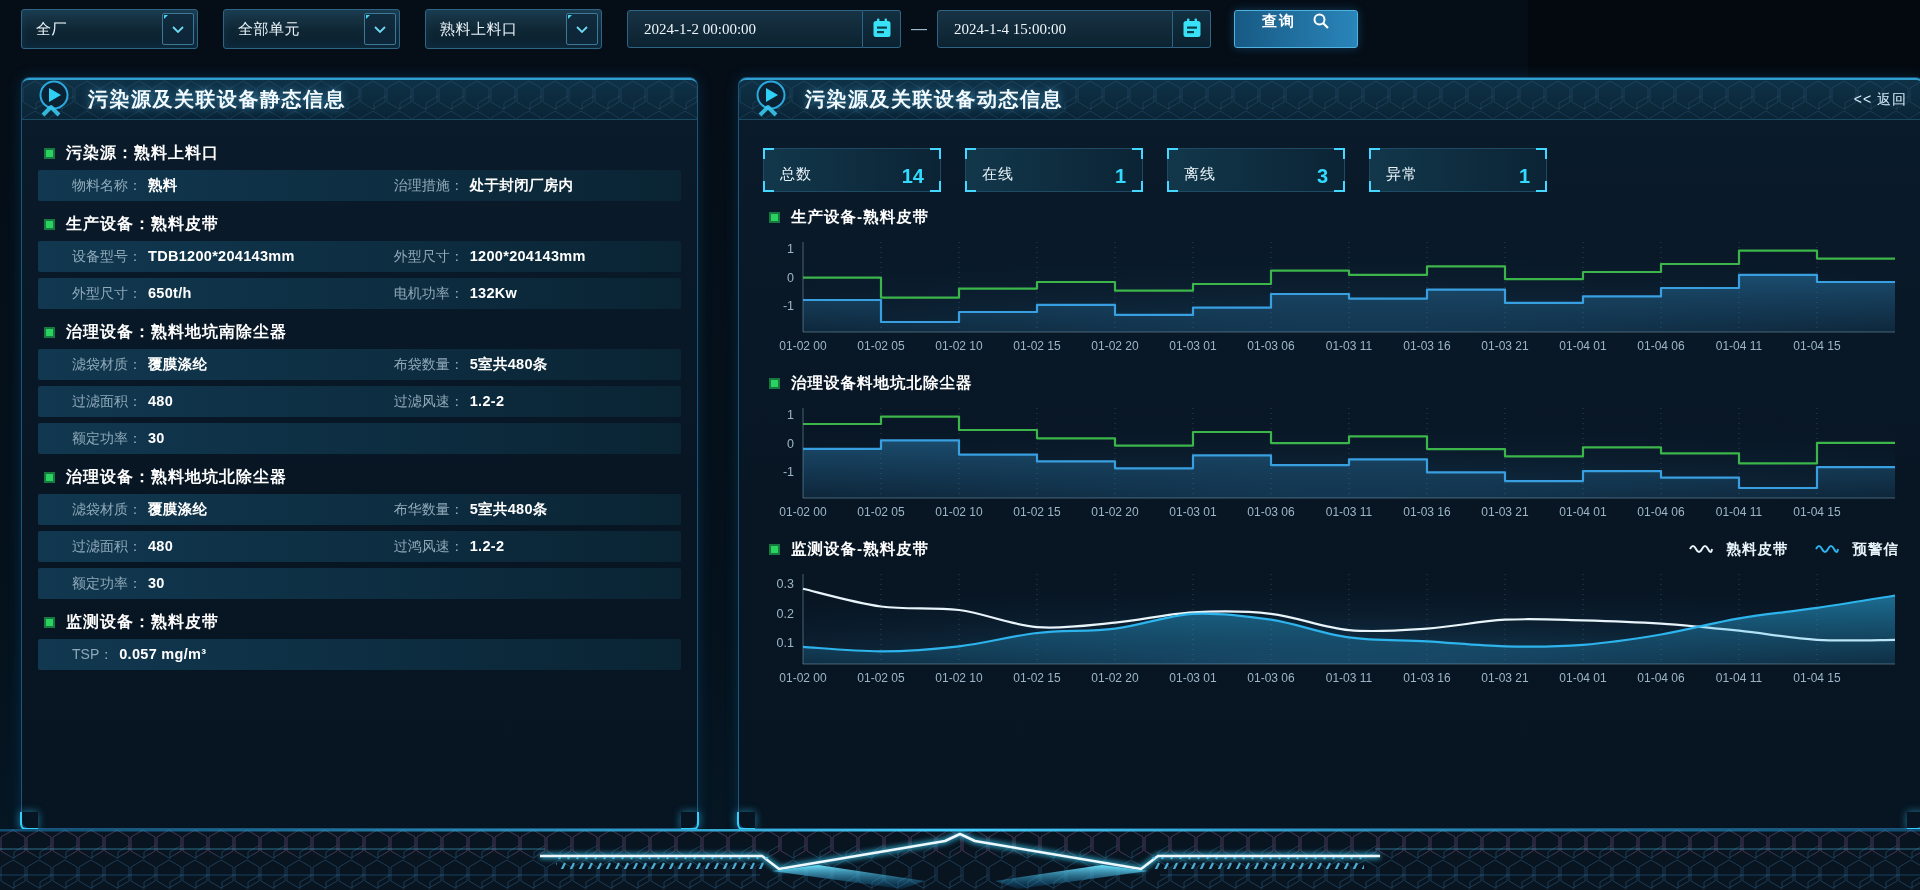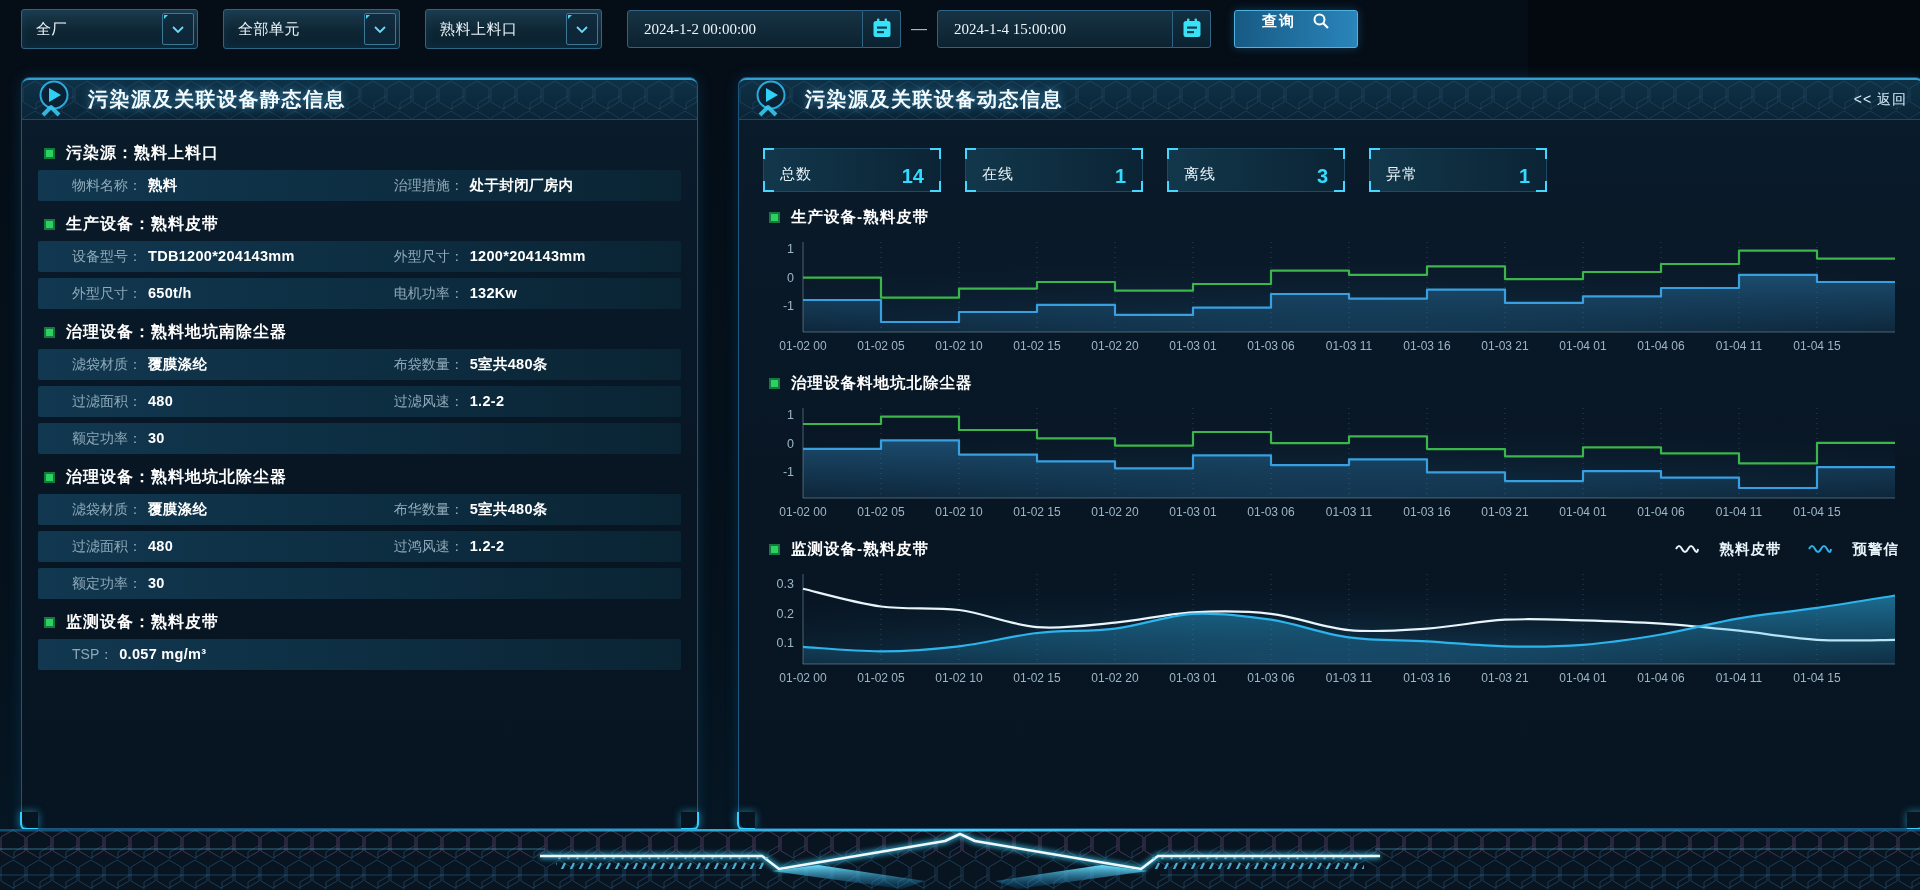--- a/index.html
+++ b/index.html
@@ -67,21 +67,21 @@
   .sc{position:absolute;width:9px;height:9px;border:2px solid #45d7ff;}
   .sc.tl{left:-1px;top:-1px;border-right:none;border-bottom:none;}
   .sc.tr{right:-1px;top:-1px;border-left:none;border-bottom:none;}
   .sc.bl{left:-1px;bottom:-1px;border-right:none;border-top:none;}
   .sc.br{right:-1px;bottom:-1px;border-left:none;border-top:none;}
 
   .chart-block{margin-top:12px;text-align:center;}
   .chart-title-row{height:26px;display:flex;align-items:center;}
   .chart-title{color:#fff;font-size:15.5px;font-weight:bold;letter-spacing:1px;}
   .legend{margin-left:auto;display:flex;gap:26px;align-items:center;}
-  .lg-item{display:flex;align-items:center;gap:21px;cursor:pointer;}
+  .lg-item{display:flex;align-items:center;gap:14px;cursor:pointer;}
   .lg-label{color:#e8f3fa;font-size:14.5px;font-weight:bold;letter-spacing:1px;}
   .chart-svg{display:block;margin-top:4px;}
 
   
   .bottom-band{position:absolute;left:0;top:829px;width:1920px;height:61px;}
 </style>
 </head>
 <body>
 
 <div class="stage">

